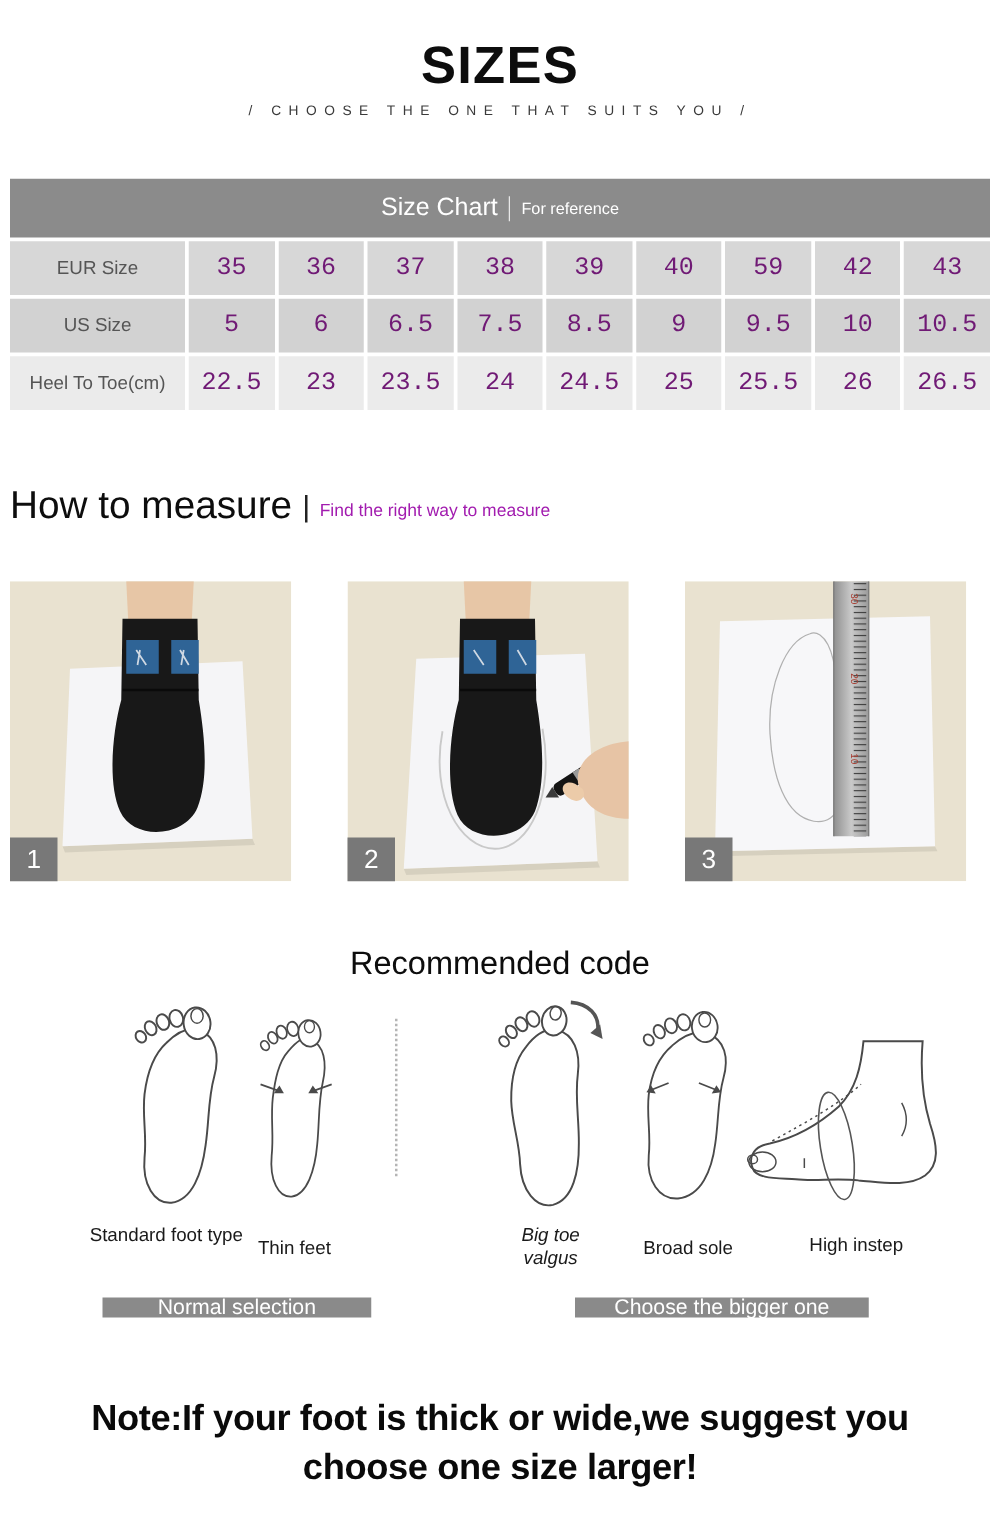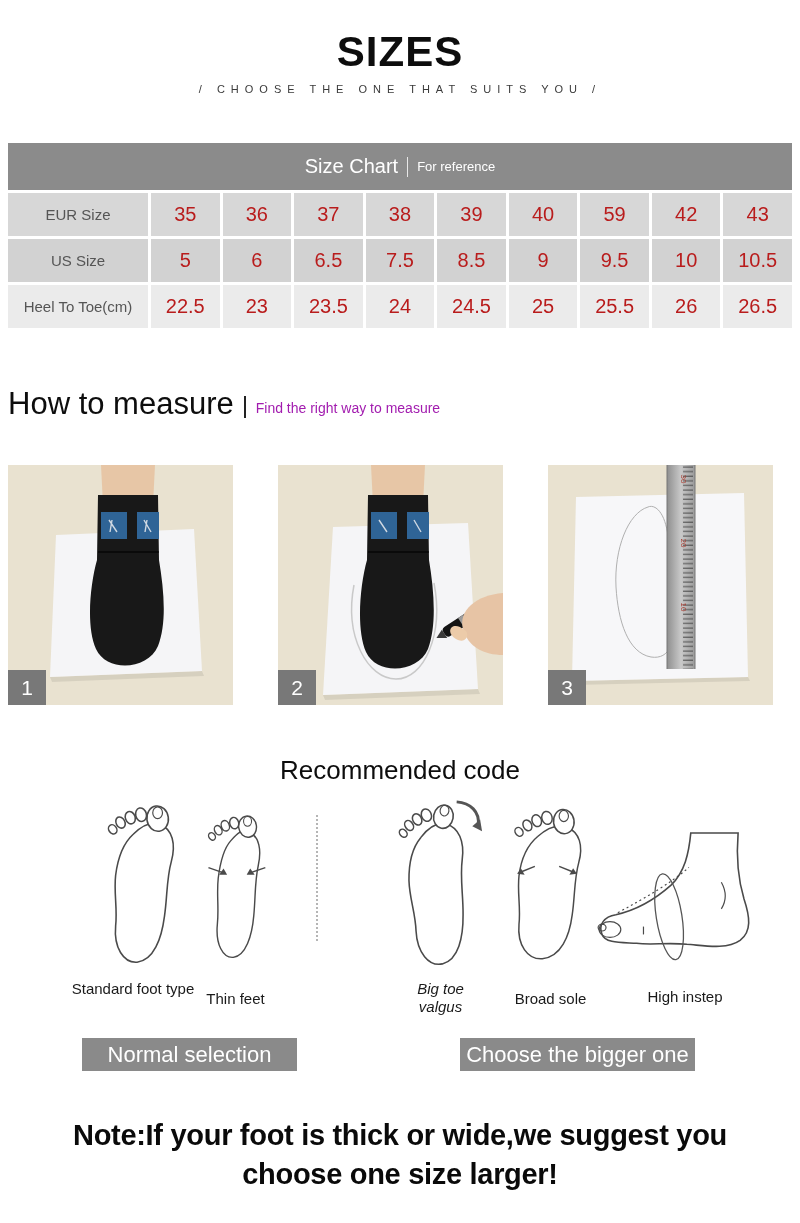--- a/index.html
+++ b/index.html
@@ -15,21 +15,21 @@
   
   .size-table{position:absolute;top:143px;left:8px;width:784px;}
   .table-header{height:47px;background:#8b8b8b;display:flex;align-items:center;justify-content:center;}
   .th-title{color:#fff;font-size:20px;}
   .th-sep{width:1px;height:20px;background:#e8e8e8;margin:0 9px;}
   .th-sub{color:#fff;font-size:13px;}
   .table-body{margin-top:3px;display:grid;grid-template-columns:140px repeat(9,1fr);
               grid-auto-rows:43px;gap:3px;}
   .cell{display:flex;align-items:center;justify-content:center;}
   .cell.label{font-size:15px;color:#555;}
-  .cell.val{font-size:20px;color:#b91c1c;}
+  .cell.val{font-size:20px;color:#701a75;font-family:Liberation Mono, monospace;}
   .r0{background:#d7d7d7;}
   .r1{background:#d2d2d2;}
   .r2{background:#ebebeb;}
 
   
   .howto{position:absolute;top:386px;left:8px;display:flex;align-items:center;}
   .howto-title{font-size:31px;color:#0d0d0d;}
   .howto-sep{width:2px;height:22px;background:#222;margin:6px 10px 0 10px;}
   .howto-sub{font-size:14px;color:#a21caf;margin-top:8px;}
 
@@ -44,21 +44,21 @@
   .rec-title{position:absolute;top:755px;left:0;width:800px;text-align:center;
              font-size:26px;color:#0d0d0d;}
   .diagram{position:absolute;}
   .dotted-divider{position:absolute;left:316px;top:815px;height:126px;border-left:2px dotted #b5b5b5;}
   .diag-label{position:absolute;text-align:center;font-size:15px;color:#1a1a1a;line-height:1.2;}
   .lbl-standard{left:68px;top:980px;width:130px;}
   .lbl-thin{left:183px;top:990px;width:105px;}
   .lbl-valgus{left:398px;top:980px;width:85px;font-style:italic;}
   .lbl-broad{left:493px;top:990px;width:115px;}
   .lbl-instep{left:625px;top:988px;width:120px;}
-  .rec-btn{position:absolute;height:33px;background:#8a8a8a;color:#fff;font-size:22px;
+  .rec-btn{position:absolute;height:16px;background:#8a8a8a;color:#fff;font-size:17px;
            display:flex;align-items:center;justify-content:center;}
   .btn-normal{left:82px;top:1038px;width:215px;}
   .btn-bigger{left:460px;top:1038px;width:235px;}
 
   
   .note{position:absolute;top:1116px;left:35px;width:730px;text-align:center;
         font-size:29px;font-weight:700;letter-spacing:-0.3px;line-height:1.35;color:#0a0a0a;}
 
   .outline{fill:#fff;stroke:#4a4a4a;stroke-width:1.6;}
   .thinline{fill:none;stroke:#4a4a4a;stroke-width:1.2;}

